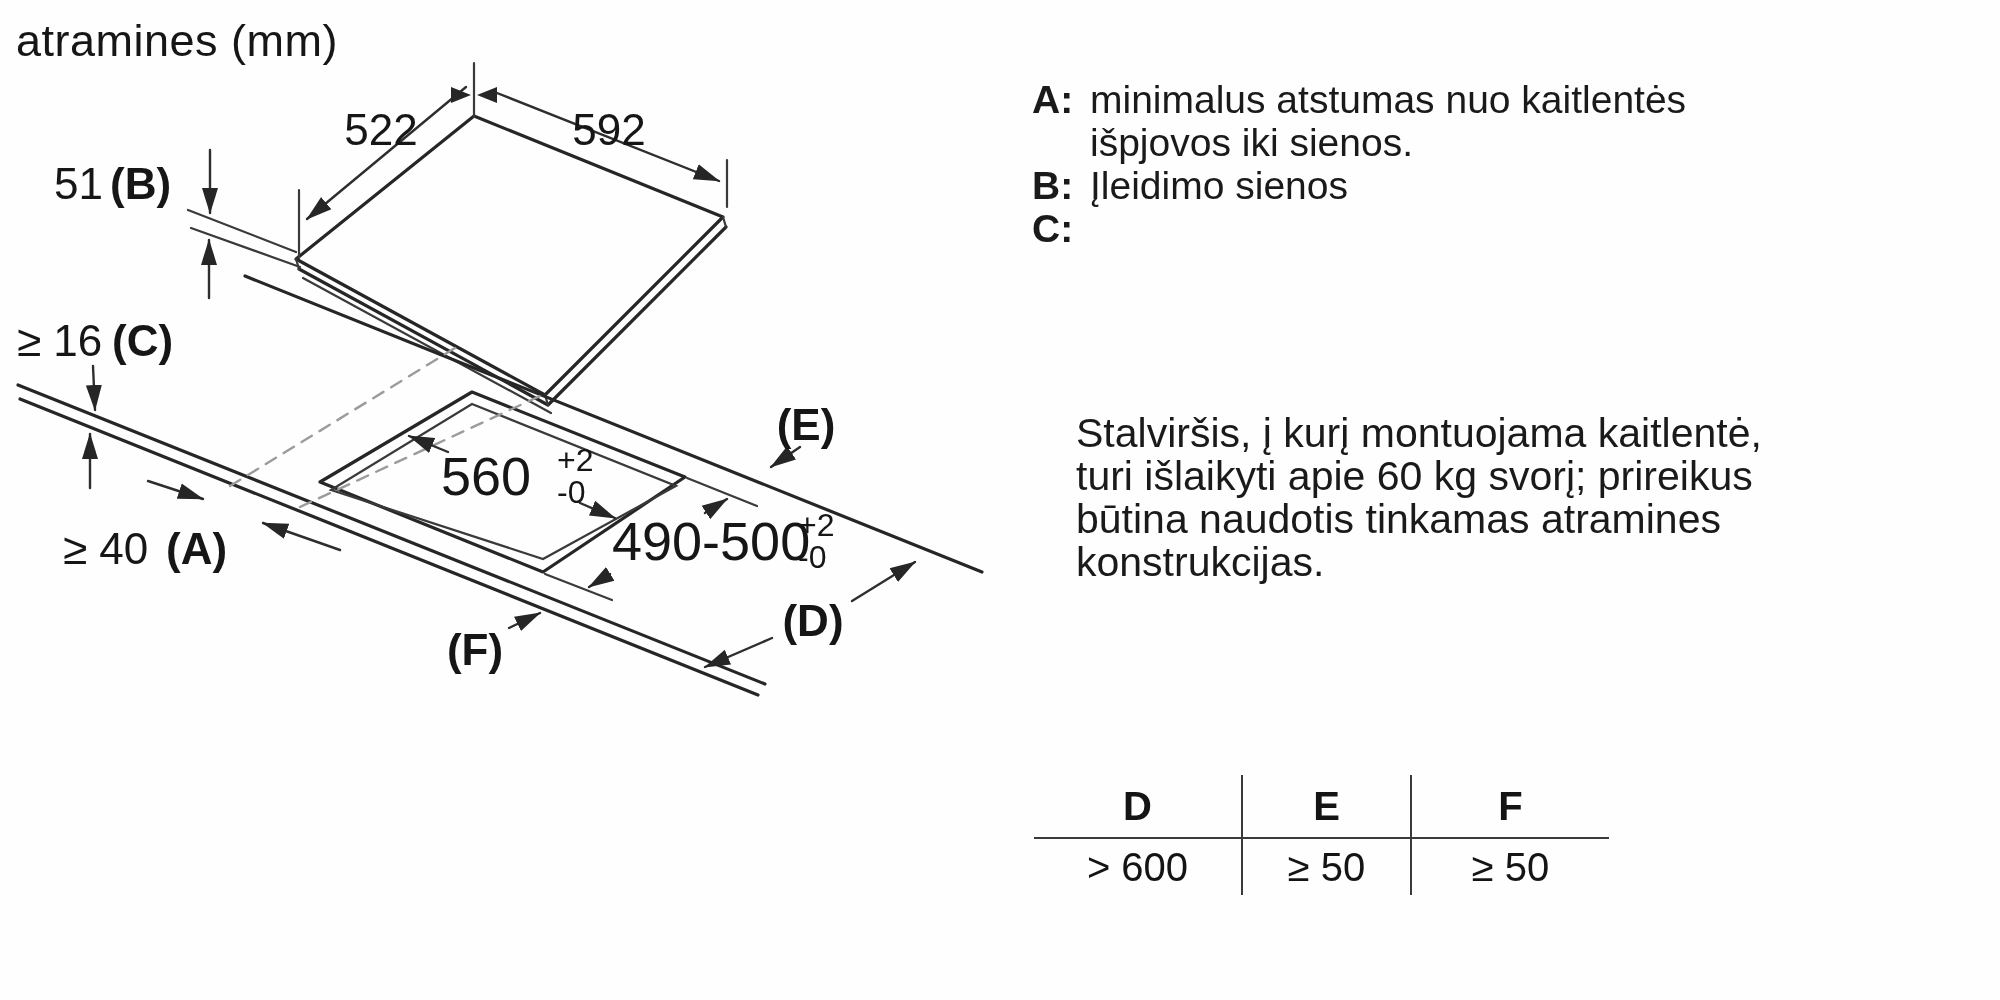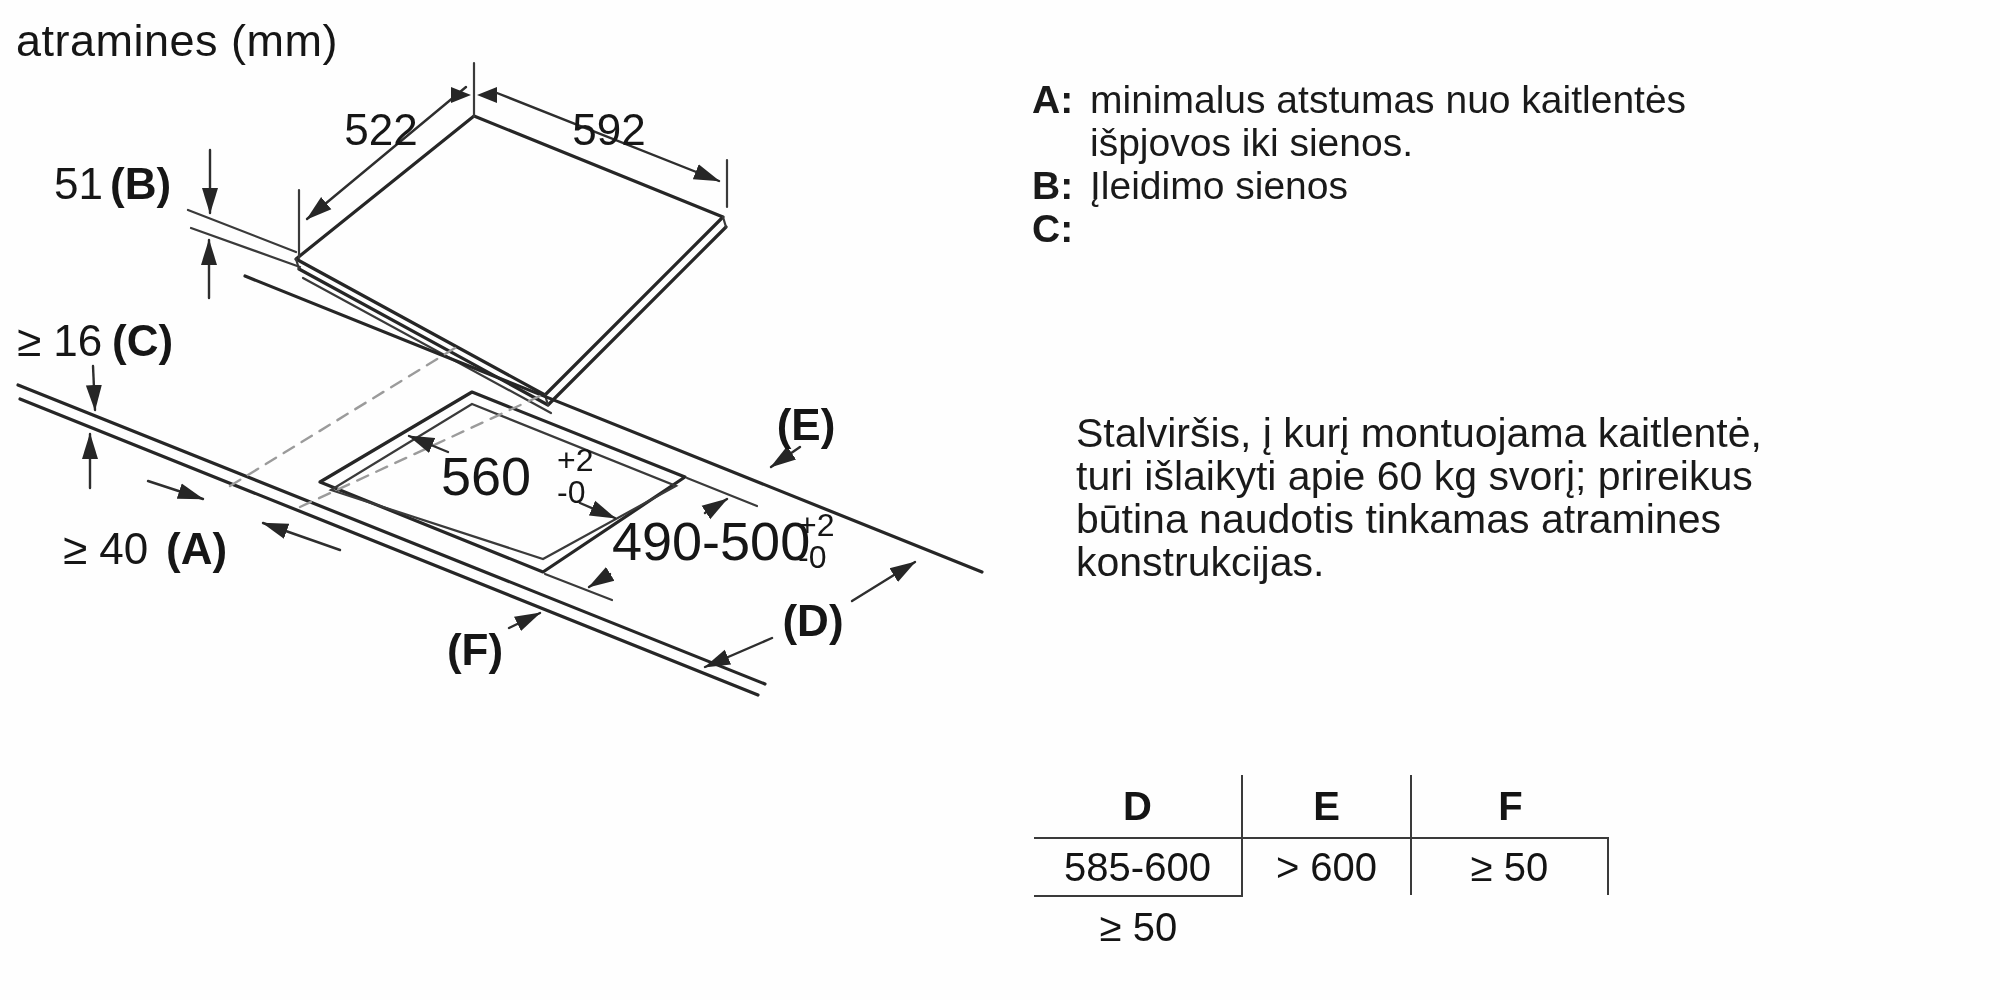--- a/index.html
+++ b/index.html
@@ -179,18 +179,17 @@
 <div class="spec-paragraph">Stalviršis, į kurį montuojama kaitlentė,
 turi išlaikyti apie 60 kg svorį; prireikus
 būtina naudotis tinkamas atramines
 konstrukcijas.</div>
 
 <div class="spec-table">
   <div class="cell th vline">D</div>
   <div class="cell th vline">E</div>
   <div class="cell th">F</div>
 
-  <div class="cell vline hline">585-600</div>
 
   <div class="cell vline hline">&gt; 600</div>
   <div class="cell vline hline">≥ 50</div>
   <div class="cell hline">≥ 50</div>
 </div>
 
 </body></html>

